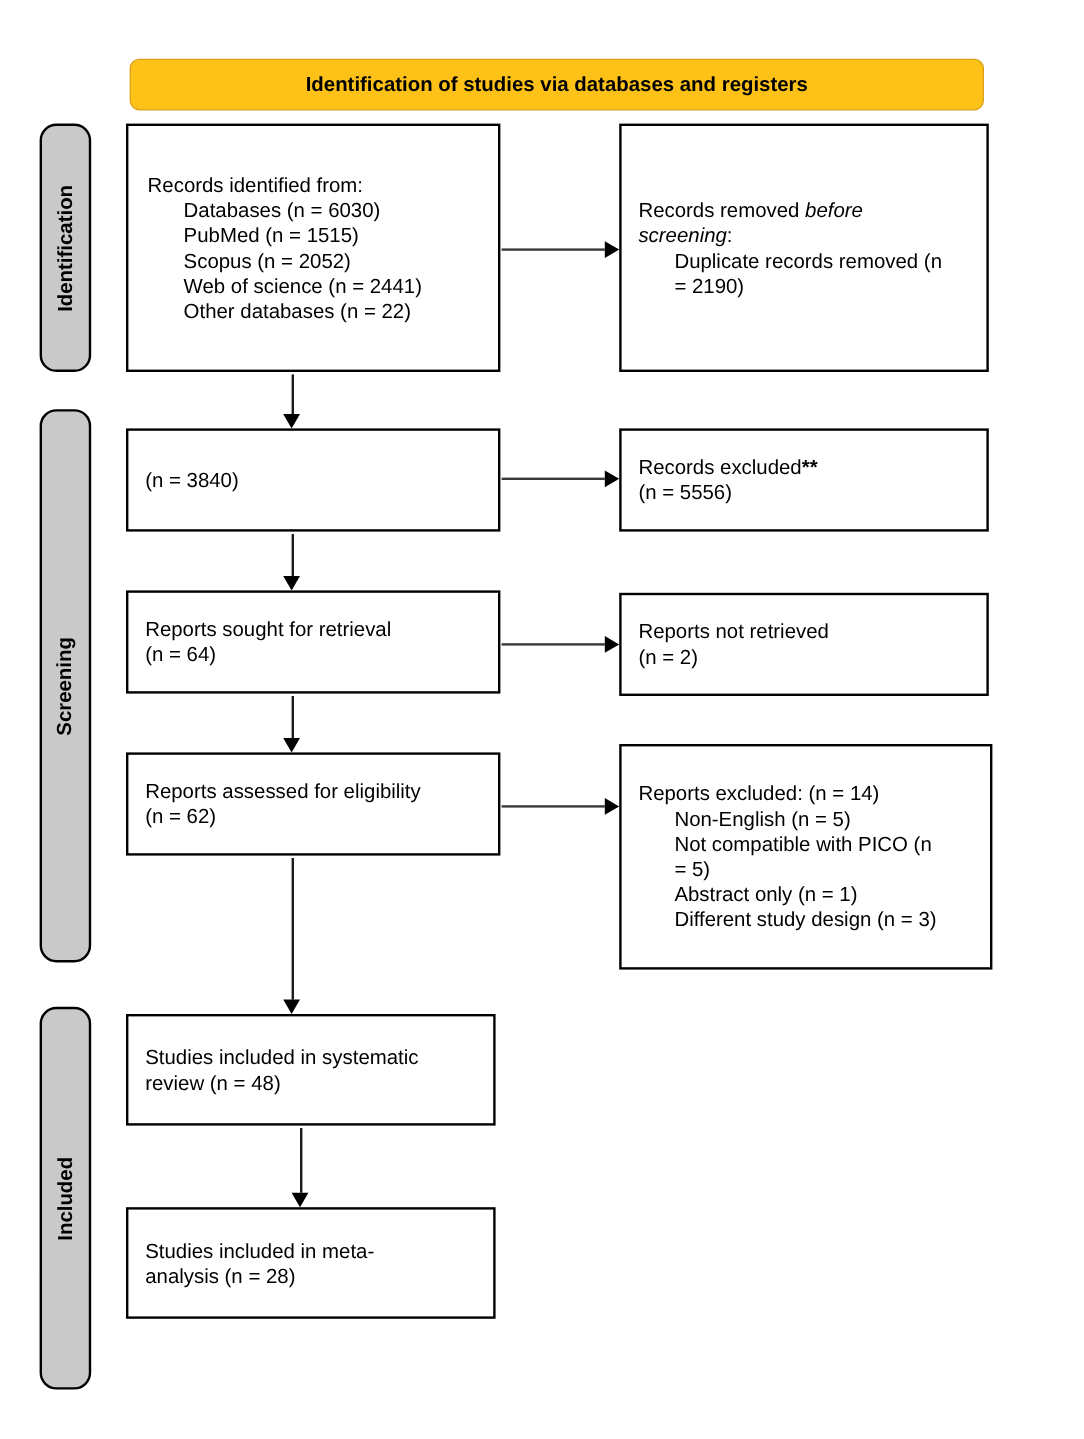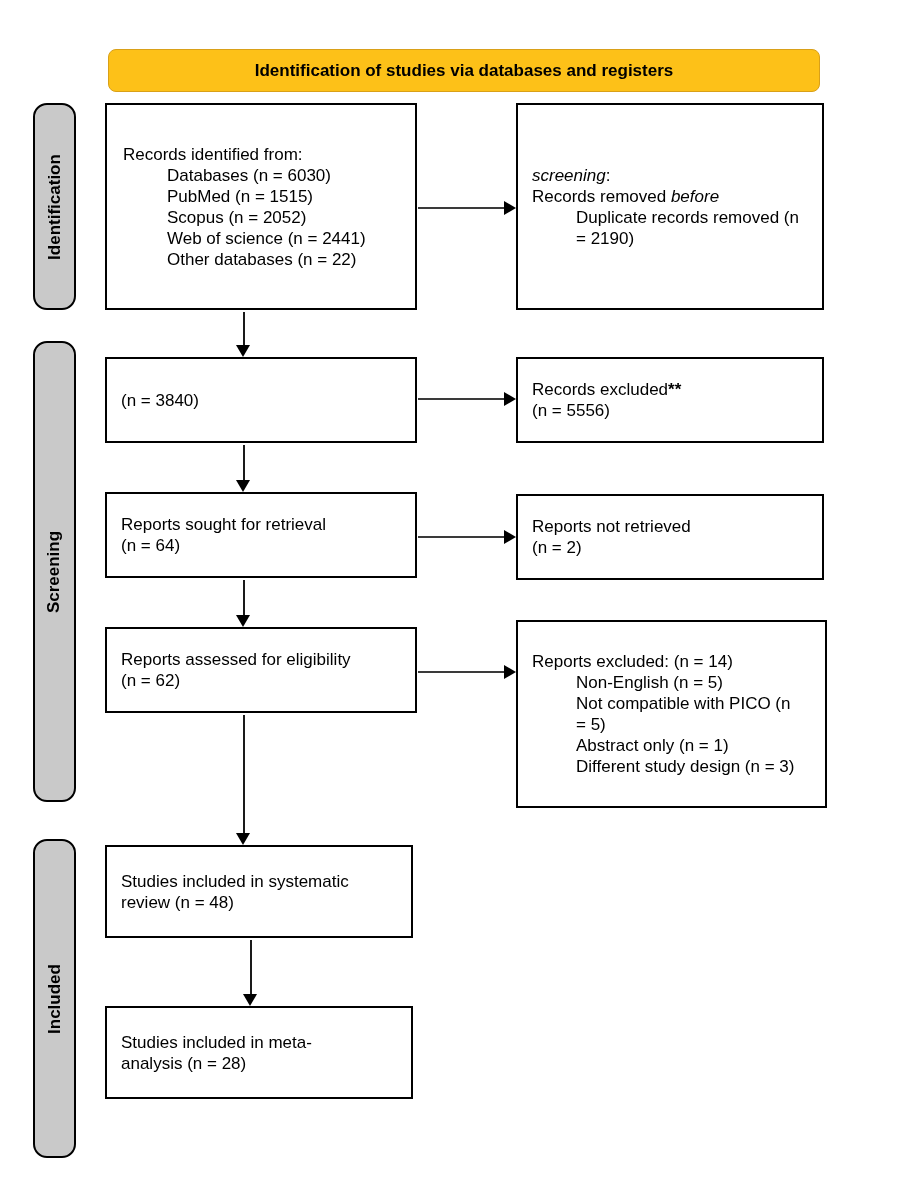--- a/index.html
+++ b/index.html
@@ -20,21 +20,21 @@
   }
   .stage span{transform:rotate(-90deg);white-space:nowrap;font-weight:bold;font-size:17px;}
 
   .box{
     position:absolute;background:#fff;border:2px solid #000;box-sizing:border-box;
     font-size:17px;line-height:21px;
     display:flex;flex-direction:column;justify-content:center;
     padding:24px 14px;
   }
   .line{white-space:nowrap;}
-  .indent{margin-left:44px;}
+  .indent{margin-left:30px;}
   .it{font-style:italic;}
   .bold{font-weight:bold;}
 
   .vline{position:absolute;width:0;border-left:2px solid #1a1a1a;}
   .hline{position:absolute;height:0;border-top:2px solid #3a3a3a;}
   .head-down{position:absolute;width:0;height:0;
     border-left:7px solid transparent;border-right:7px solid transparent;
     border-top:12px solid #000;}
   .head-right{position:absolute;width:0;height:0;
     border-top:7px solid transparent;border-bottom:7px solid transparent;
@@ -62,22 +62,22 @@
   <div class="box" style="left:105px;top:103px;width:312px;height:207px;padding-left:16px;">
     <div class="line">Records identified from:</div>
     <div class="line indent">Databases (n = 6030)</div>
     <div class="line indent">PubMed (n = 1515)</div>
     <div class="line indent">Scopus (n = 2052)</div>
     <div class="line indent">Web of science (n = 2441)</div>
     <div class="line indent">Other databases (n = 22)</div>
   </div>
 
   <div class="box" style="left:516px;top:103px;width:308px;height:207px;">
+    <div class="line"><span>Records removed </span><span class="it">before</span></div>
     <div class="line"><span class="it">screening</span><span>:</span></div>
-    <div class="line"><span>Records removed </span><span class="it">before</span></div>
     <div class="line indent">Duplicate records removed (n</div>
     <div class="line indent">= 2190)</div>
   </div>
 
   <div class="box" style="left:105px;top:357px;width:312px;height:86px;">
     <div class="line">(n = 3840)</div>
   </div>
   <div class="box" style="left:516px;top:357px;width:308px;height:86px;">
     <div class="line"><span>Records excluded</span><span class="bold">**</span></div>
     <div class="line">(n = 5556)</div>

